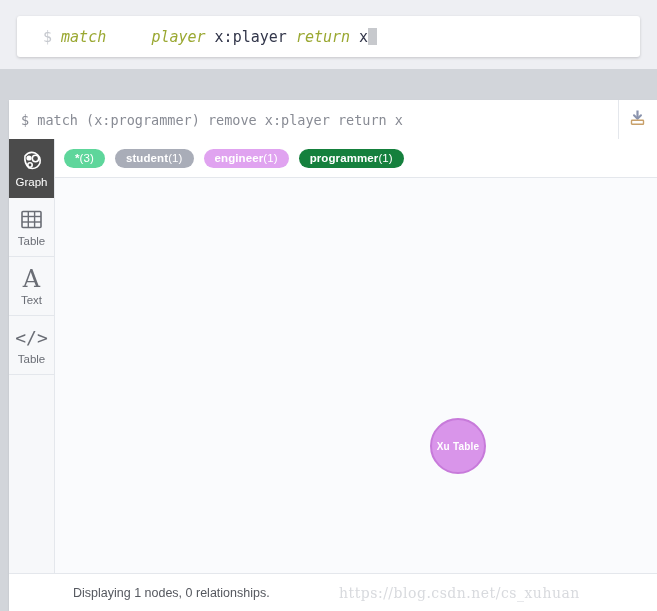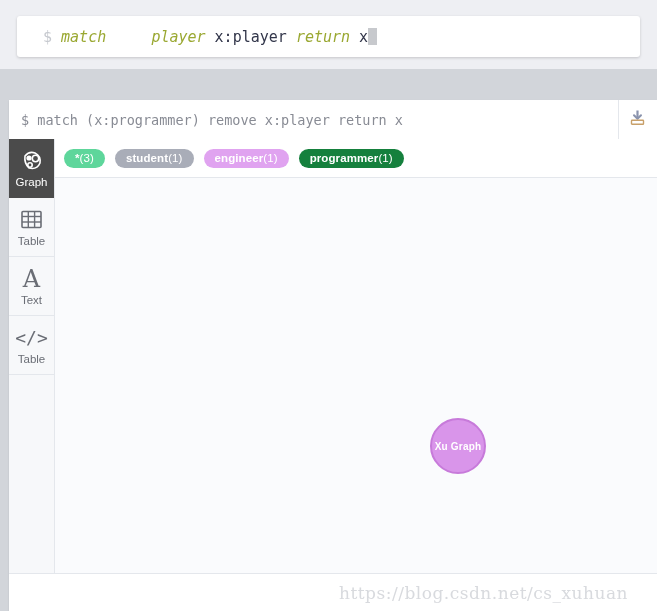--- a/index.html
+++ b/index.html
@@ -229,21 +229,21 @@
     font-size: 12.5px;
     color: #55585f;
   }
   .watermark {
     position: absolute;
     left: 330px; top: 0;
     height: 38px;
     display: flex;
     align-items: center;
     font-family: "DejaVu Serif", "Liberation Serif", serif;
-    font-size: 17px;
+    font-size: 14px;
     color: #d8dade;
     letter-spacing: 0.5px;
     white-space: nowrap;
   }
   .status-left-block {
     position: absolute;
     left: 0; top: 473px;
     width: 46px; height: 38px;
     background: #ffffff;
     border-top: 1px solid #e4e7ec;
@@ -333,24 +333,25 @@
 
       <div class="side-item">
         <span class="side-icon code-glyph">&lt;/&gt;</span>
         <span class="side-label">Table</span>
       </div>
 
     </div>
 
     <div class="canvas">
       <div class="node" style="left:375px; top:240px;">
-        <span>Xu Graph</span>
+        <span>Xu Table</span>
       </div>
     </div>
 
     <div class="status-left-block"></div>
     <div class="status-bar">
+      <div class="status-text">Displaying 1 nodes, 0 relationships.</div>
       <div class="watermark">https://blog.csdn.net/cs_xuhuan</div>
     </div>
 
   </div>
 
 </div>
 
 </body></html>

